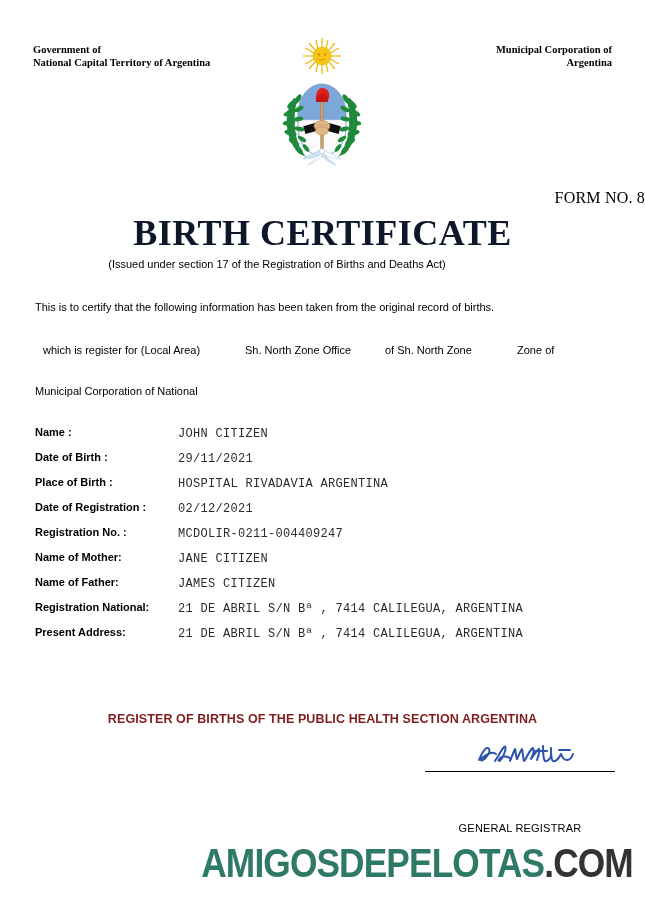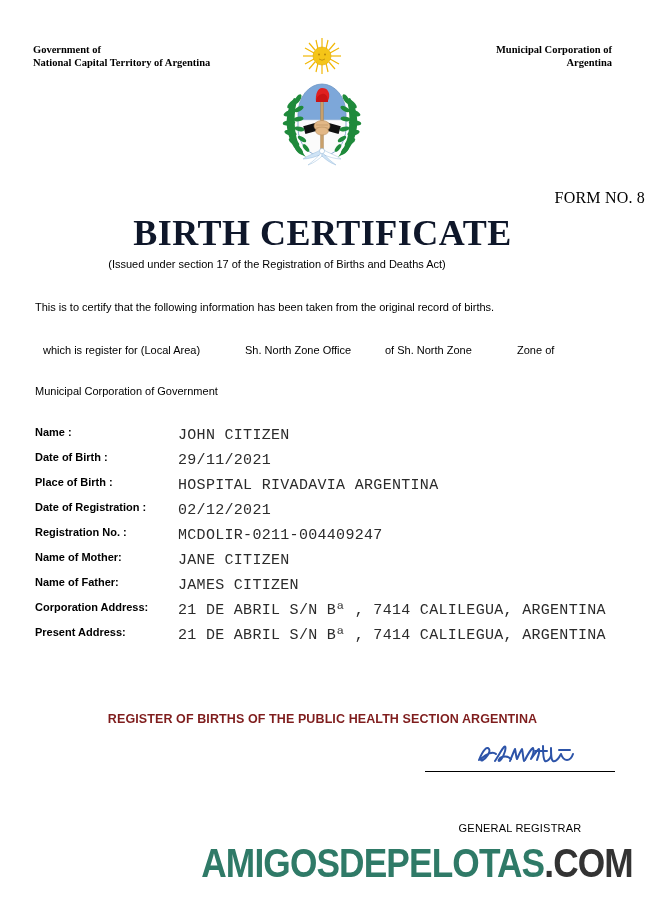--- a/index.html
+++ b/index.html
@@ -116,21 +116,21 @@
     font-size: 11px;
     font-weight: bold;
     color: #000;
     white-space: nowrap;
   }
   .field-value {
     position: absolute;
     left: 143px;
     top: 1px;
     font-family: "Liberation Mono", monospace;
-    font-size: 15px;
+    font-size: 12px;
     letter-spacing: 0.3px;
     color: #2b2b2b;
     white-space: nowrap;
   }
 
   
   .register-heading {
     position: absolute;
     top: 712px;
     left: 0;
@@ -300,21 +300,21 @@
 
 <div class="intro-line intro-certify">This is to certify that the following information has been taken from the original record of births.</div>
 
 <div class="intro-line register-row">
   <span class="seg seg-label">which is register for (Local Area)</span>
   <span class="seg seg-office">Sh. North Zone Office</span>
   <span class="seg seg-of">of  Sh. North Zone</span>
   <span class="seg seg-zone">Zone of</span>
 </div>
 
-<div class="intro-line intro-muni">Municipal Corporation of Government</div>
+<div class="intro-line intro-muni">Municipal Corporation of National</div>
 
 <div class="fields" id="fields-container">
     <div class="field-row">
       <span class="field-label">Name :</span>
       <span class="field-value">JOHN CITIZEN</span>
     </div>
     <div class="field-row">
       <span class="field-label">Date of Birth :</span>
       <span class="field-value">29/11/2021</span>
     </div>
@@ -332,21 +332,21 @@
     </div>
     <div class="field-row">
       <span class="field-label">Name of Mother:</span>
       <span class="field-value">JANE CITIZEN</span>
     </div>
     <div class="field-row">
       <span class="field-label">Name of Father:</span>
       <span class="field-value">JAMES CITIZEN</span>
     </div>
     <div class="field-row">
-      <span class="field-label">Corporation  Address:</span>
+      <span class="field-label">Registration  National:</span>
       <span class="field-value">21 DE ABRIL S/N Bª , 7414 CALILEGUA, ARGENTINA</span>
     </div>
     <div class="field-row">
       <span class="field-label">Present  Address:</span>
       <span class="field-value">21 DE ABRIL S/N Bª , 7414 CALILEGUA, ARGENTINA</span>
     </div>
   </div>
 
 <div class="register-heading">REGISTER OF BIRTHS OF THE PUBLIC HEALTH SECTION ARGENTINA</div>
 

